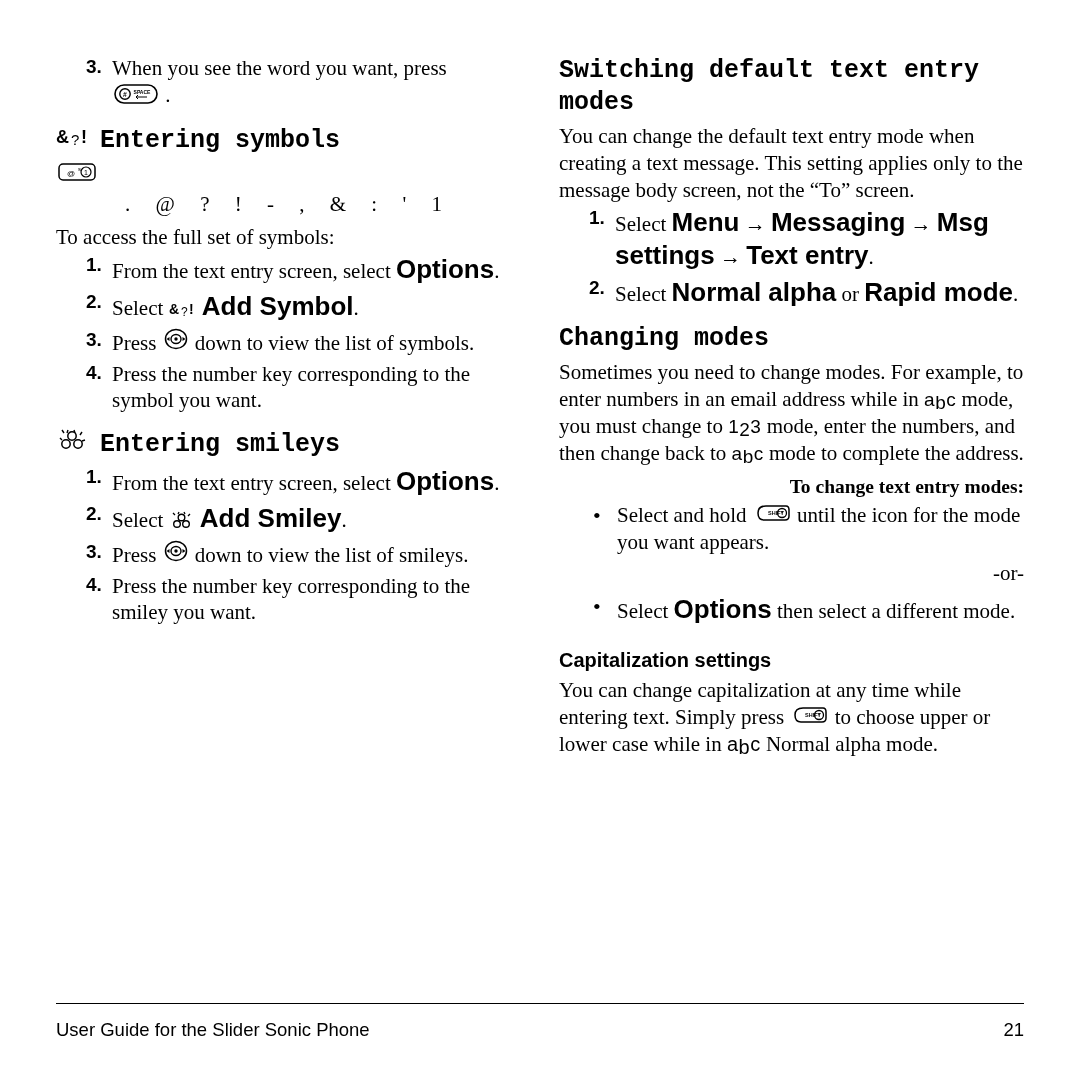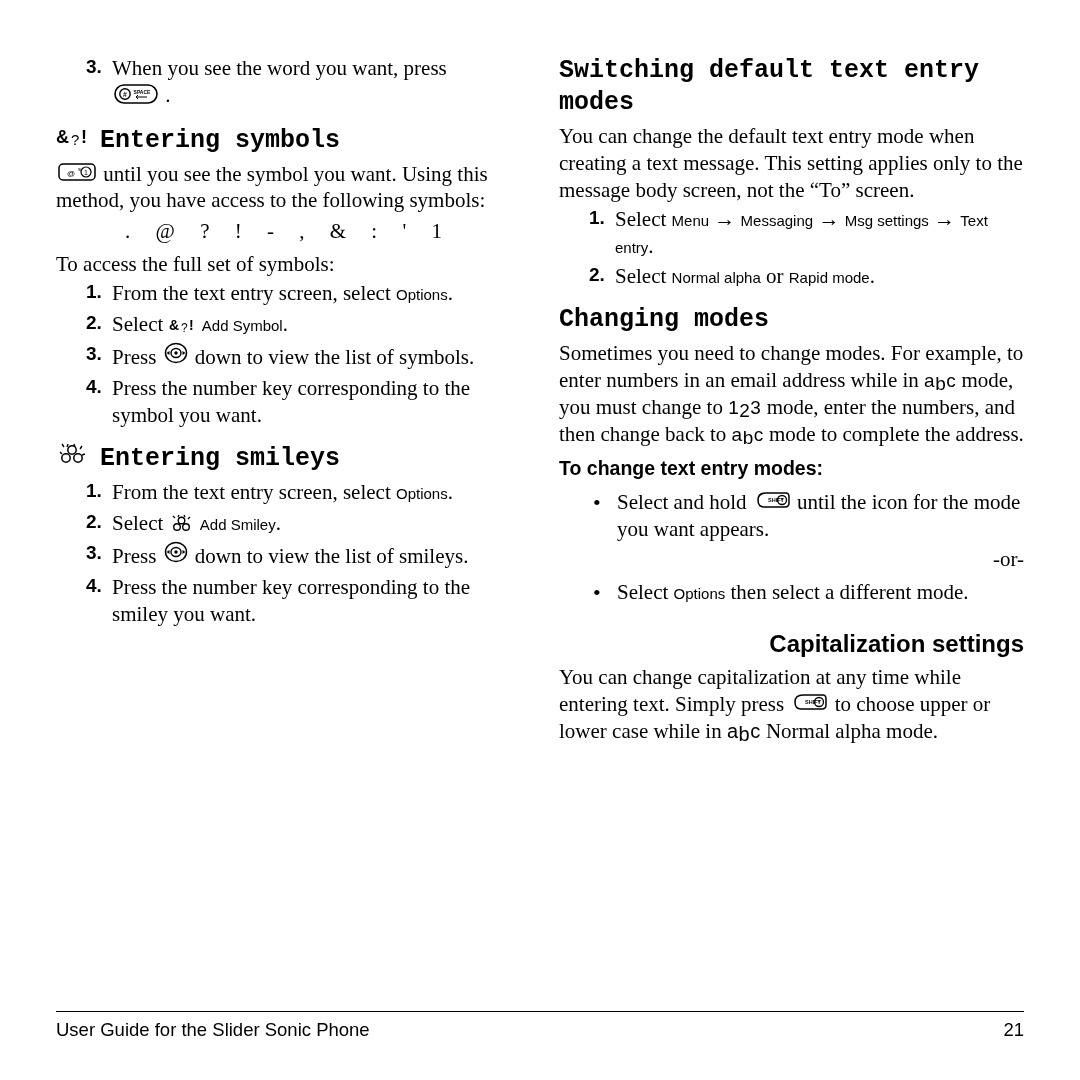--- a/index.html
+++ b/index.html
@@ -38,36 +38,36 @@
   .h2 {
     font-family: Liberation Mono, monospace;
     font-weight: bold;
     font-size: 25px;
     margin-top: 14px;
     margin-bottom: 4px;
   }
   .h1 {
     font-family: Arial, Helvetica, sans-serif;
     font-weight: bold;
-    font-size: 24px;
+    font-size: 20px;
     margin-top: 22px;
     margin-bottom: 4px;
-    text-align: right;
   }
   .h4 {
-    font-family: Liberation Sans, sans-serif;
+    font-family: Liberation Serif, serif;
     font-weight: bold;
     font-size: 19.5px;
     margin-top: 8px;
-    margin-bottom: 8px;
+    margin-bottom: 2px;
+    text-align: right;
   }
   .bold-sans {
     font-family: Arial, Helvetica, sans-serif;
-    font-weight: normal;
-    font-size: 15px;
+    font-weight: bold;
+    font-size: 26px;
   }
   .inline-glyph {
     font-family: Arial, Helvetica, sans-serif;
     font-size: 18px;
     letter-spacing: 0.5px;
   }
   .key-icon {
     display: inline-block;
     vertical-align: middle;
     margin: 0 2px;
@@ -101,21 +101,21 @@
     margin-bottom: 4px;
   }
   .heading-line .h2 { margin: 0; }
   .para { margin-bottom: 2px; }
   .footer {
     position: absolute;
     left: 56px;
     right: 56px;
     bottom: 38px;
     border-top: 1px solid #000;
-    padding-top: 6px;
+    padding-top: 14px;
     font-family: Arial, Helvetica, sans-serif;
     font-size: 18.5px;
     display: flex;
     justify-content: space-between;
   }
   .mix-text > span { vertical-align: baseline; }
 </style>
 </head>
 <body>
 
@@ -155,21 +155,20 @@
     <div class="para mix-text">
       <span class="key-icon">
         <svg width="38" height="18" viewBox="0 0 38 18">
           <rect x="1" y="1" width="36" height="16" rx="4" ry="4" fill="#fff" stroke="#000" stroke-width="1.5"></rect>
           <text x="9" y="13" font-size="8" font-family="Arial">@</text>
           <text x="20" y="8" font-size="6" font-family="Arial">s</text>
           <circle cx="28" cy="9" r="5" fill="none" stroke="#000" stroke-width="1.2"></circle>
           <text x="28" y="12" font-size="7" text-anchor="middle" font-family="Arial">1</text>
         </svg>
       </span>
-      <span> until you see the symbol you want. Using this method, you have access to the following symbols:</span>
     </div>
 
     <div class="symbols-row">. @ ? ! - , &amp; : ' 1</div>
 
     <div class="para">To access the full set of symbols:</div>
 
     <div class="list-item">
       <div class="list-num">1.</div>
       <div class="list-body mix-text">
         <span>From the text entry screen, select </span><span class="bold-sans">Options</span><span>.</span>

